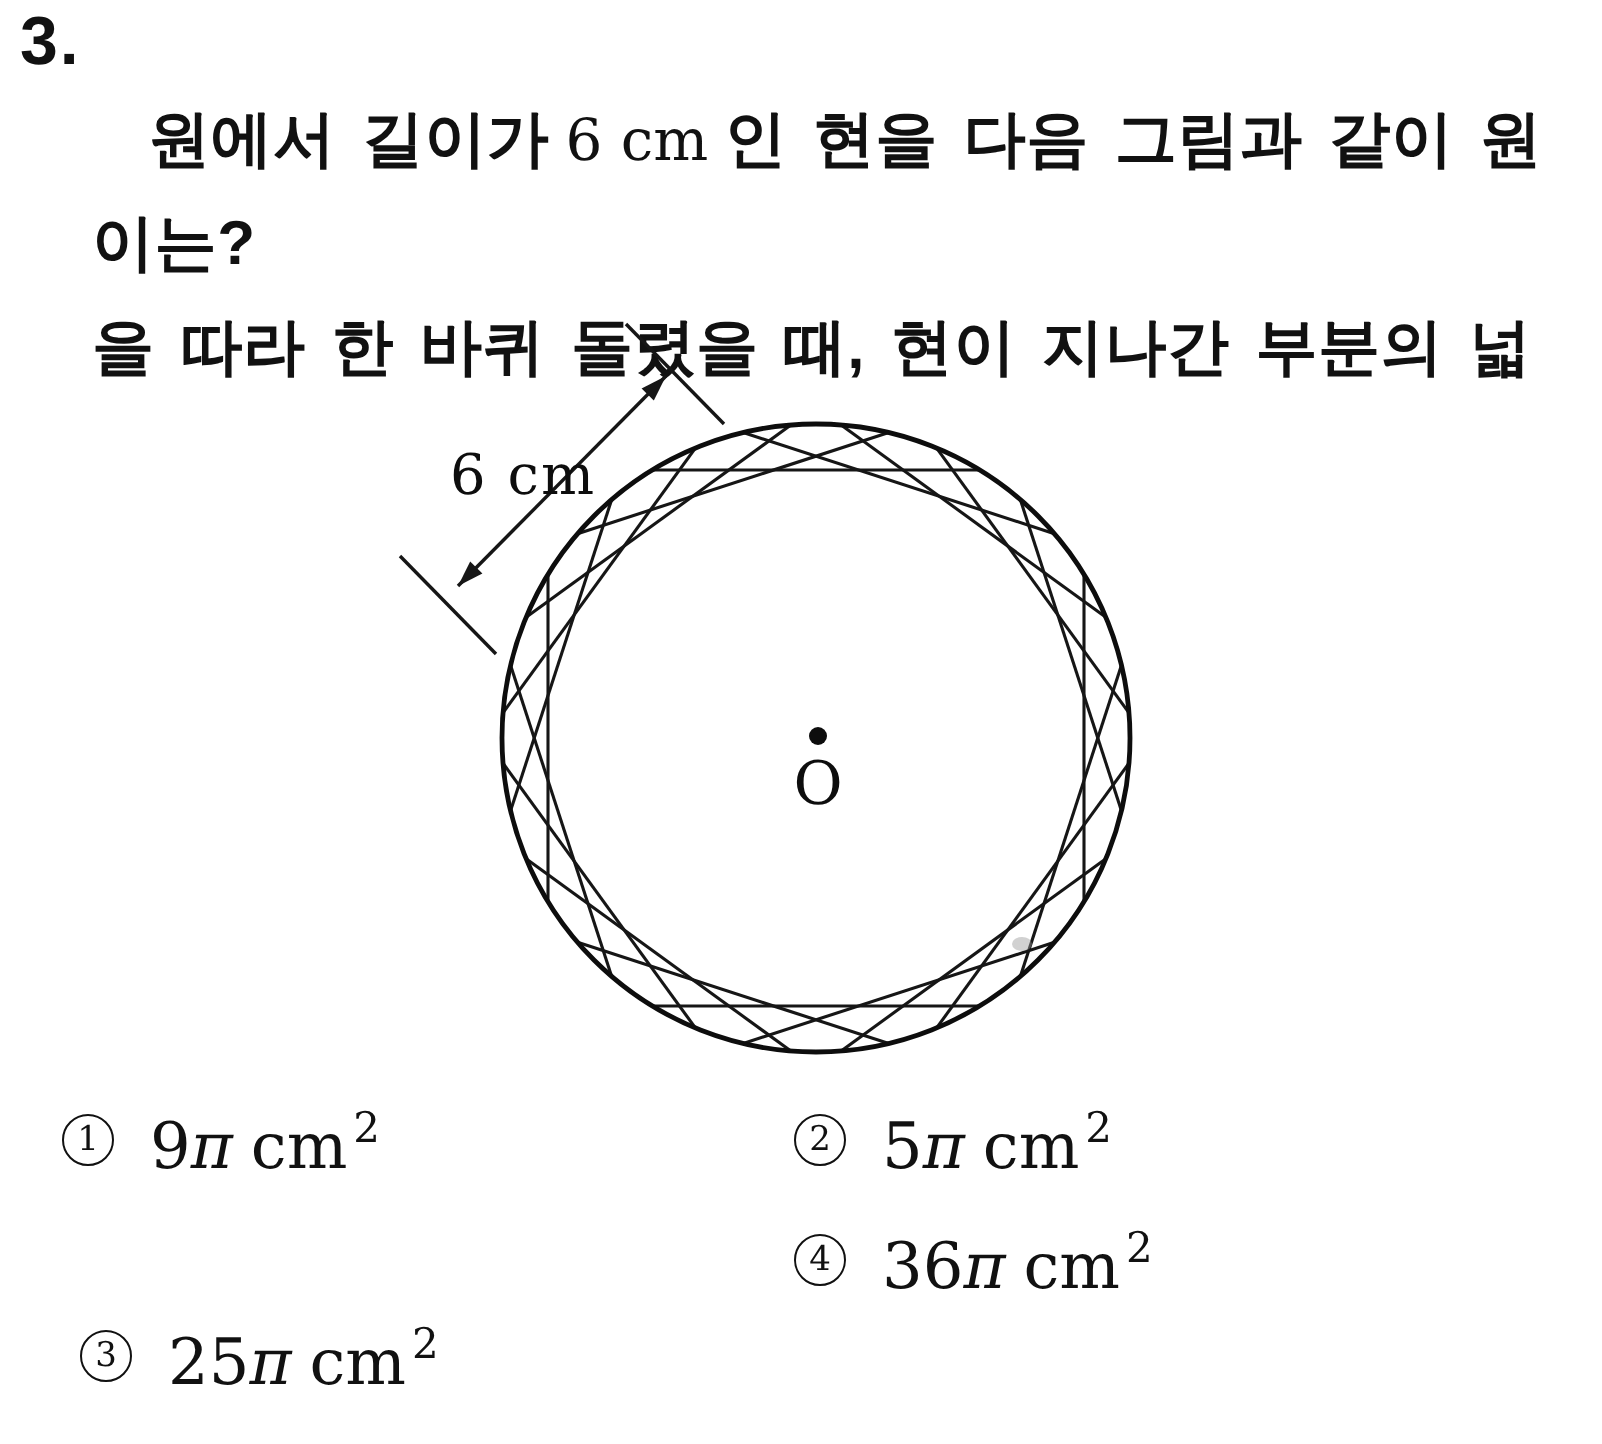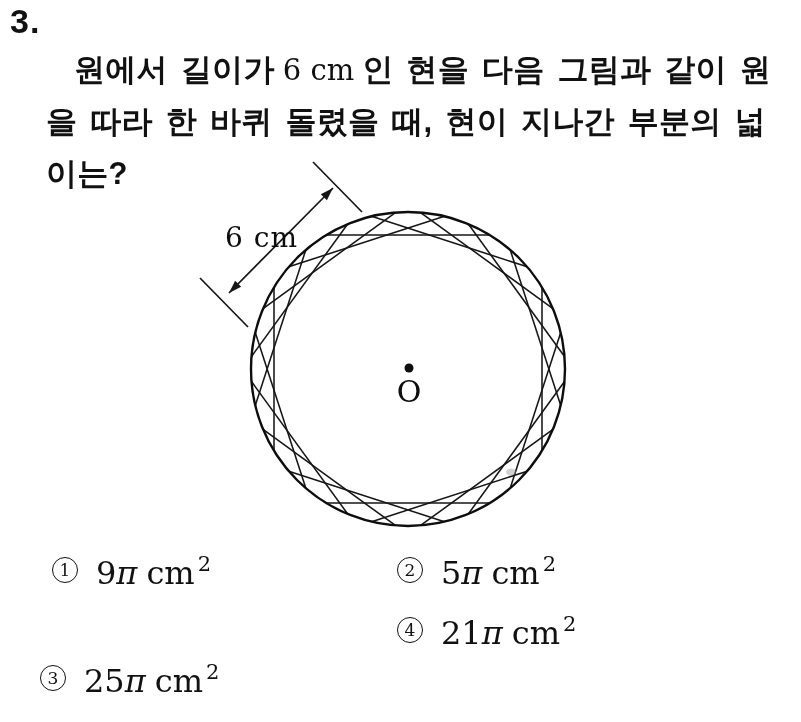--- a/index.html
+++ b/index.html
@@ -54,22 +54,22 @@
 </style>
 </head>
 <body>
 
 <div class="page">
 
   <div class="qnum">3.</div>
 
   <div class="qtext">
     <div class="qline qline1"><span>원에서 길이가</span><span class="math">6 cm</span><span>인 현을 다음 그림과 같이 원</span></div>
+    <div class="qline">이는?</div>
     <div class="qline">을 따라 한 바퀴 돌렸을 때, 현이 지나간 부분의 넓</div>
-    <div class="qline">이는?</div>
   </div>
 
   <svg class="figure" viewBox="0 0 801 722" xmlns="http://www.w3.org/2000/svg">
       <line x1="542" y1="287.18924276111363" x2="542" y2="450.81075723888637" class="chord"></line>
       <line x1="560.7224874930497" y1="332.60162347115914" x2="510.1606588740515" y2="488.2149310213267" class="chord"></line>
       <line x1="564.4954338301401" y1="381.5769308782491" x2="468.32112066234583" y2="513.9495167361338" class="chord"></line>
       <line x1="552.9495167361338" y1="429.32112066234583" x2="420.5769308782491" y2="525.4954338301401" class="chord"></line>
       <line x1="527.2149310213267" y1="471.1606588740514" x2="371.6016234711592" y2="521.7224874930497" class="chord"></line>
       <line x1="489.81075723888637" y1="503" x2="326.18924276111363" y2="503" class="chord"></line>
       <line x1="444.39837652884086" y1="521.7224874930497" x2="288.7850689786733" y2="471.1606588740515" class="chord"></line>
@@ -91,30 +91,30 @@
       <text x="409" y="402" class="olabel" text-anchor="middle">O</text>
       <line x1="313" y1="162" x2="362" y2="212" class="dim"></line>
       <line x1="200" y1="278" x2="248" y2="327" class="dim"></line>
       <line x1="333" y1="188" x2="229" y2="293" class="dim"></line>
       <polygon points="333,188 326.9067715985696,200.2622415425566 320.7966269605999,194.2102887582819" class="head"></polygon>
       <polygon points="229,293 235.09322840143045,280.73775845744336 241.2033730394001,286.78971124171807" class="head"></polygon>
       <text x="298" y="247" class="dimlabel" text-anchor="end">6 cm</text>
       <ellipse cx="511" cy="472" rx="5" ry="3.5" class="smudge"></ellipse>
     </svg>
 
-  <div class="choice" style="left:52px;top:554px;">
+  <div class="choice" style="left:31px;top:554px;">
     <span class="circ">1</span><span class="val"><span>9</span><span class="pi">π</span></span><span class="unit">cm</span><span class="sup">2</span>
   </div>
 
   <div class="choice" style="left:397px;top:554px;">
     <span class="circ">2</span><span class="val"><span>5</span><span class="pi">π</span></span><span class="unit">cm</span><span class="sup">2</span>
   </div>
 
   <div class="choice" style="left:40px;top:614px;margin-top:48px;">
     <span class="circ">3</span><span class="val"><span>25</span><span class="pi">π</span></span><span class="unit">cm</span><span class="sup">2</span>
   </div>
 
   <div class="choice" style="left:397px;top:614px;">
-    <span class="circ">4</span><span class="val"><span>21</span><span class="pi">π</span></span><span class="unit">cm</span><span class="sup">2</span>
+    <span class="circ">4</span><span class="val"><span>36</span><span class="pi">π</span></span><span class="unit">cm</span><span class="sup">2</span>
   </div>
 
 
 </div>
 
 </body></html>

